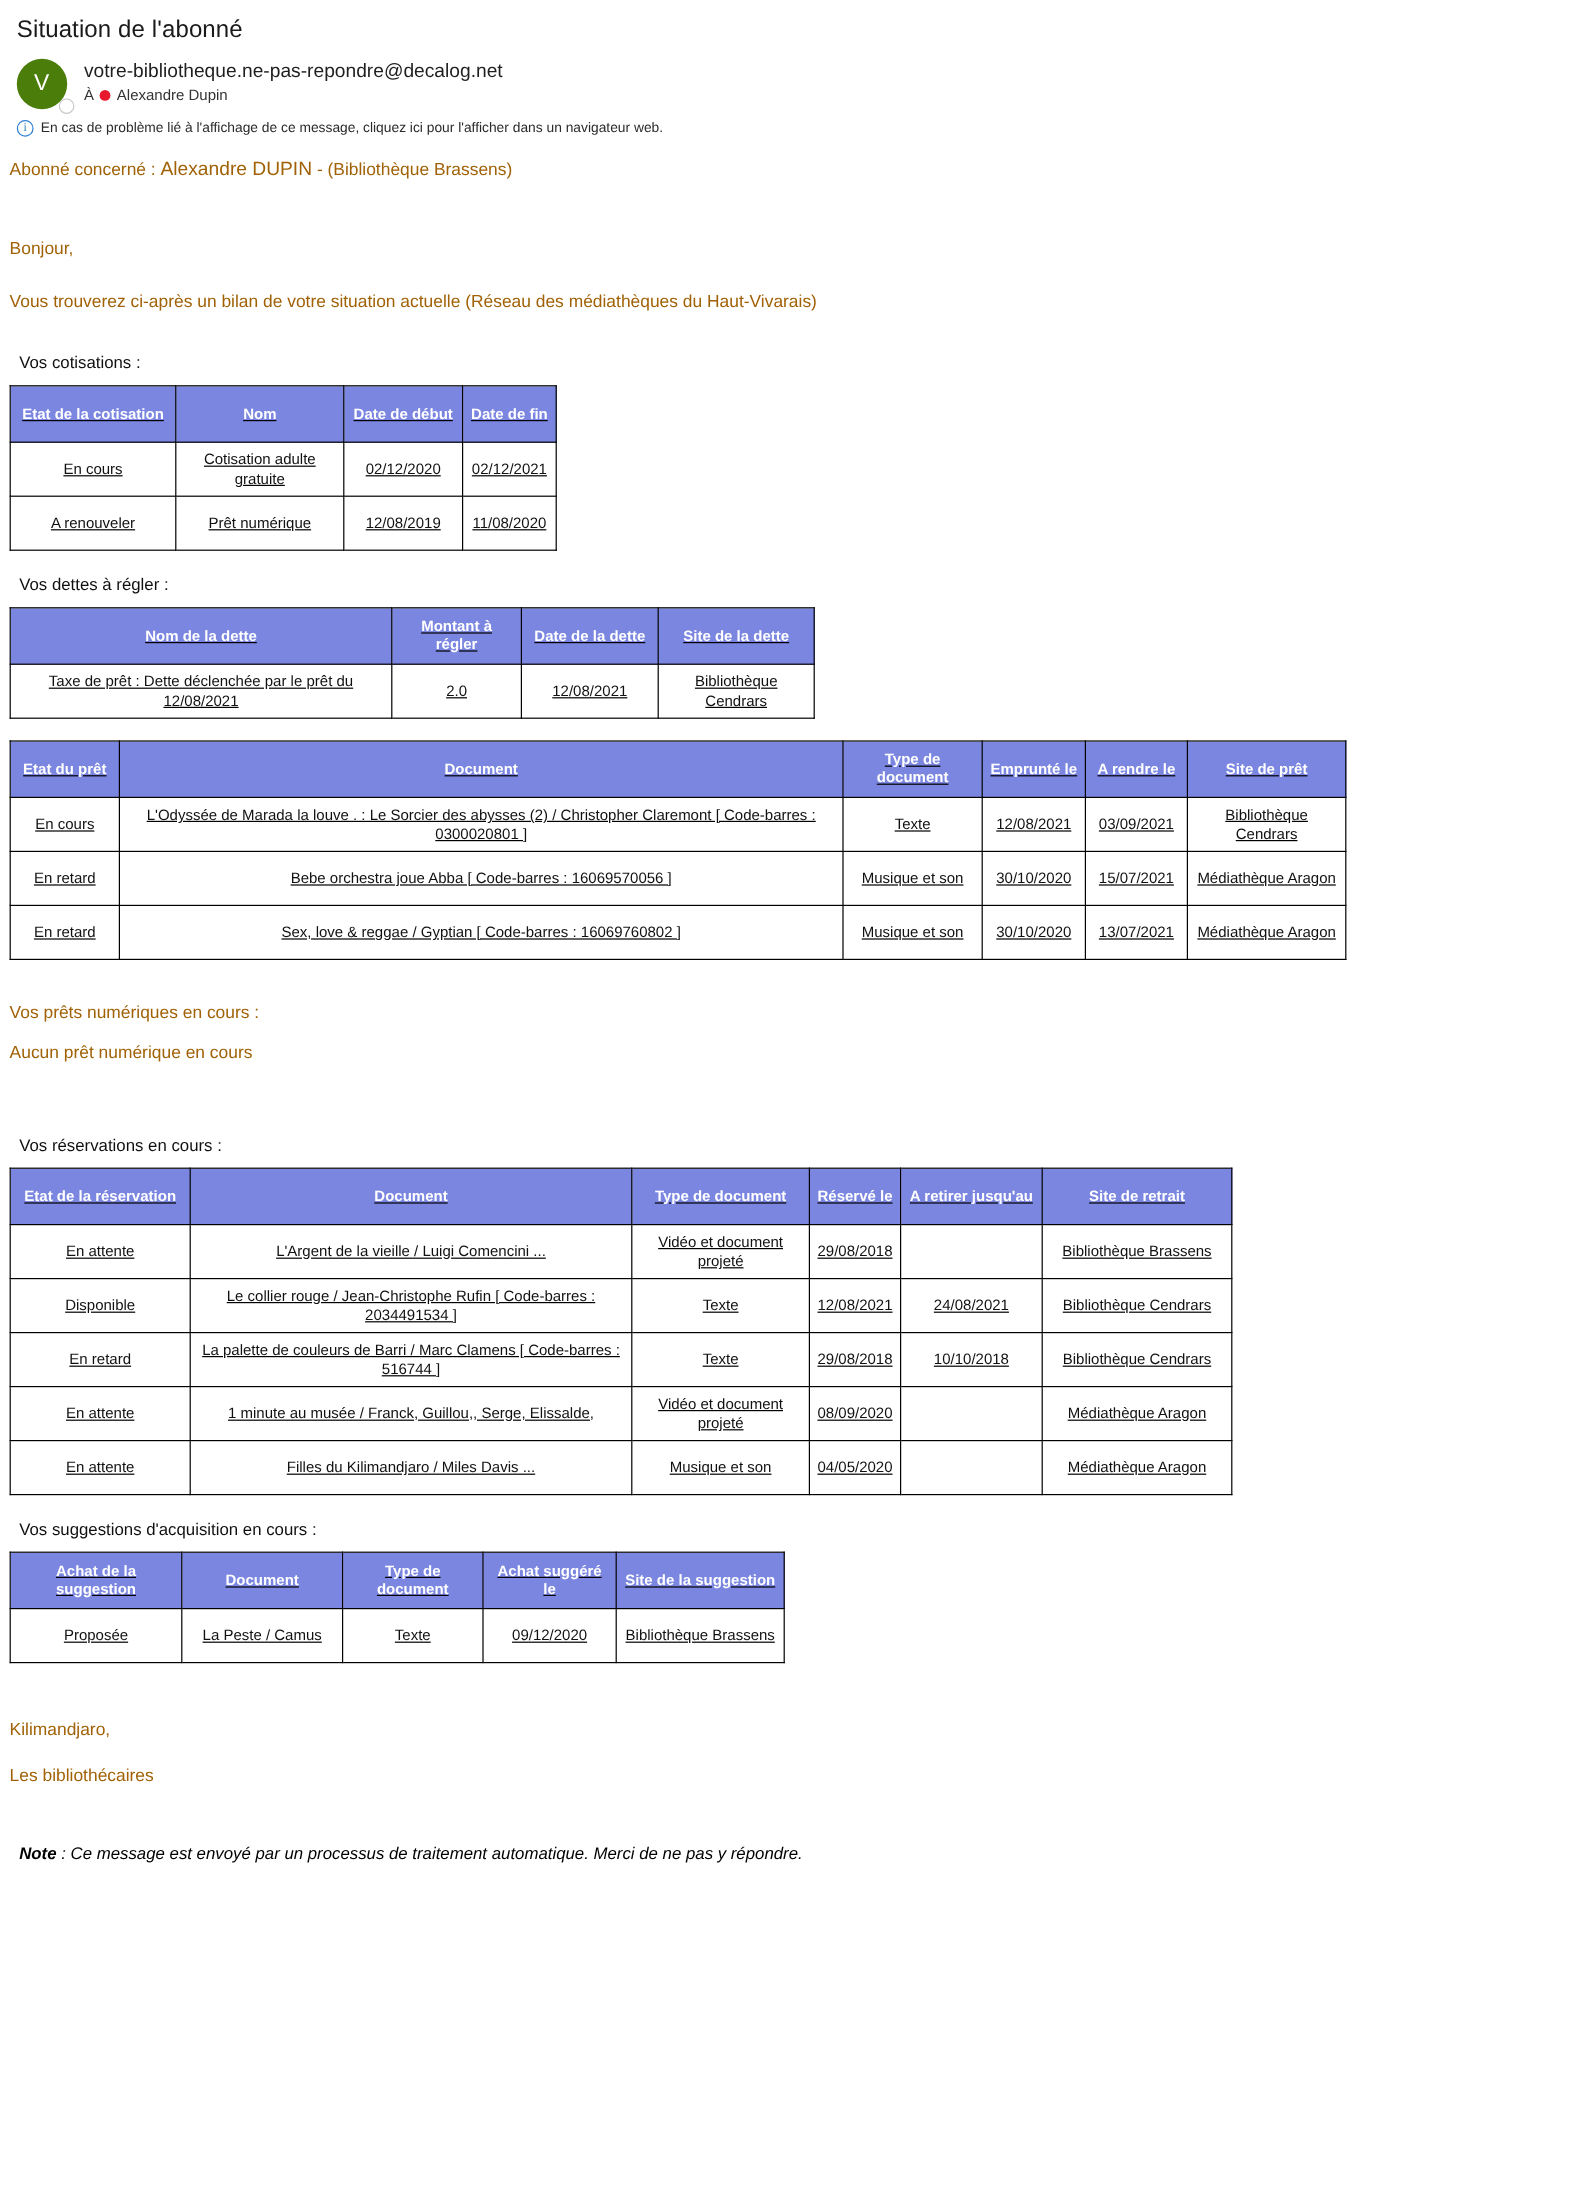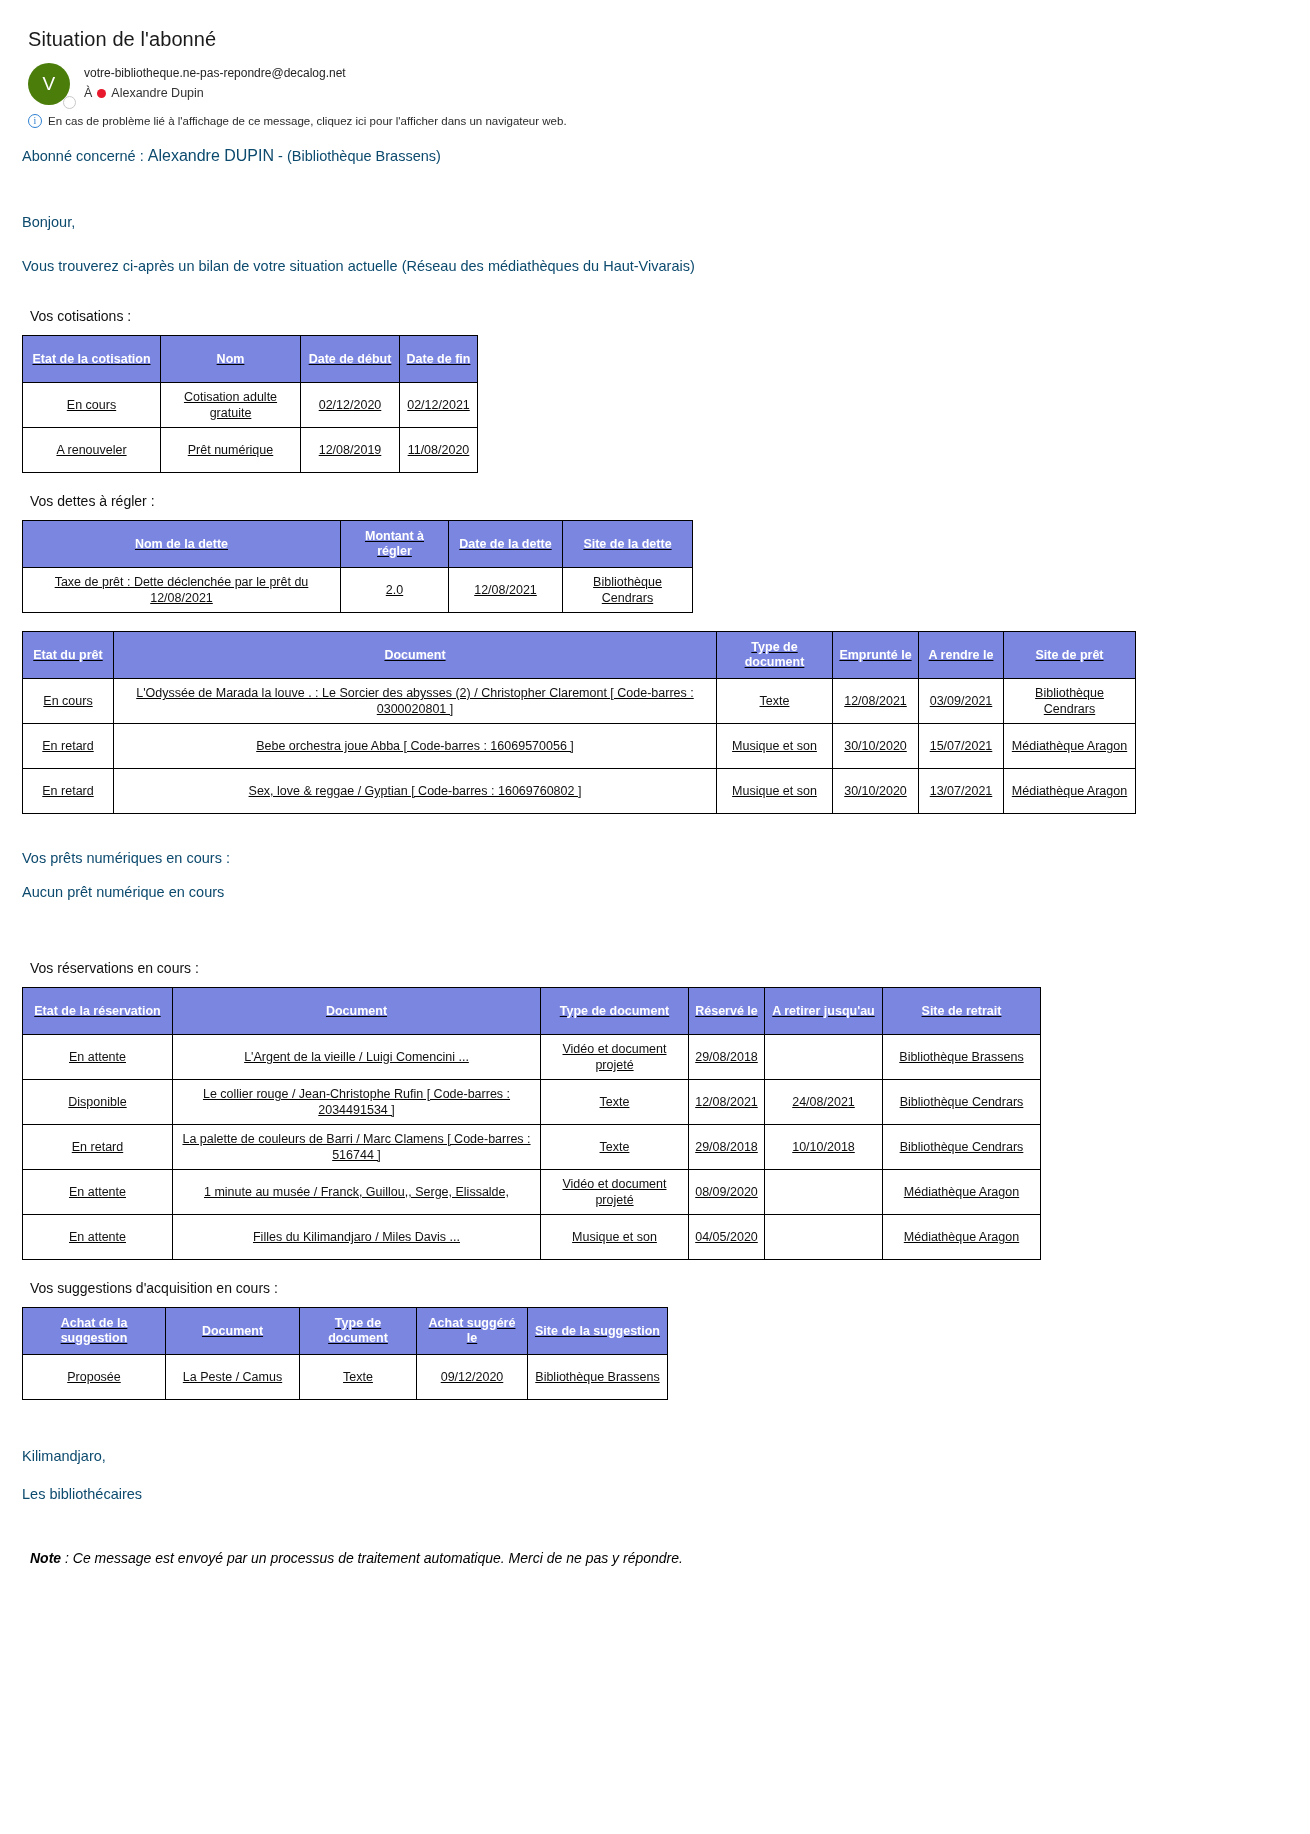--- a/index.html
+++ b/index.html
@@ -11,21 +11,21 @@
     width: 1310px;
     font-family: "Liberation Sans", sans-serif;
     color: #000000;
     -webkit-font-smoothing: antialiased;
   }
   .page {
     width: 1310px;
     min-height: 1834px;
     position: relative;
     box-sizing: border-box;
-    padding: 14px;
+    padding: 0;
   }
 
   
   .subject {
     font-size: 20px;
     color: #1a1a1a;
     padding: 14px 0 0 14px;
     font-weight: 400;
     letter-spacing: .1px;
   }
@@ -61,21 +61,21 @@
     border-radius: 50%;
     background: #ffffff;
     border: 1.4px solid #c8c8c8;
     box-sizing: border-box;
   }
   .sender-text {
     padding-left: 12px;
     padding-top: 1px;
   }
   .sender-email {
-    font-size: 12px;
+    font-size: 16px;
     color: #1f1f1f;
     line-height: 19px;
   }
   .recipient-line {
     font-size: 12.5px;
     color: #333333;
     line-height: 18px;
     display: flex;
     align-items: center;
     gap: 5px;
@@ -111,21 +111,21 @@
   }
 
   
   .body-wrap {
     padding: 0 0 0 8px;
   }
   p.line {
     margin: 0;
     font-size: 14.5px;
     line-height: 20px;
-    color: #0c4a6e;
+    color: #a16207;
   }
   .gap-34 { height: 34px; }
   .gap-24 { height: 24px; }
   .gap-18 { height: 18px; }
   .gap-14 { height: 14px; }
   .gap-46 { height: 46px; }
   .gap-56 { height: 56px; }
   .gap-30 { height: 30px; }
 
   .concerned {

